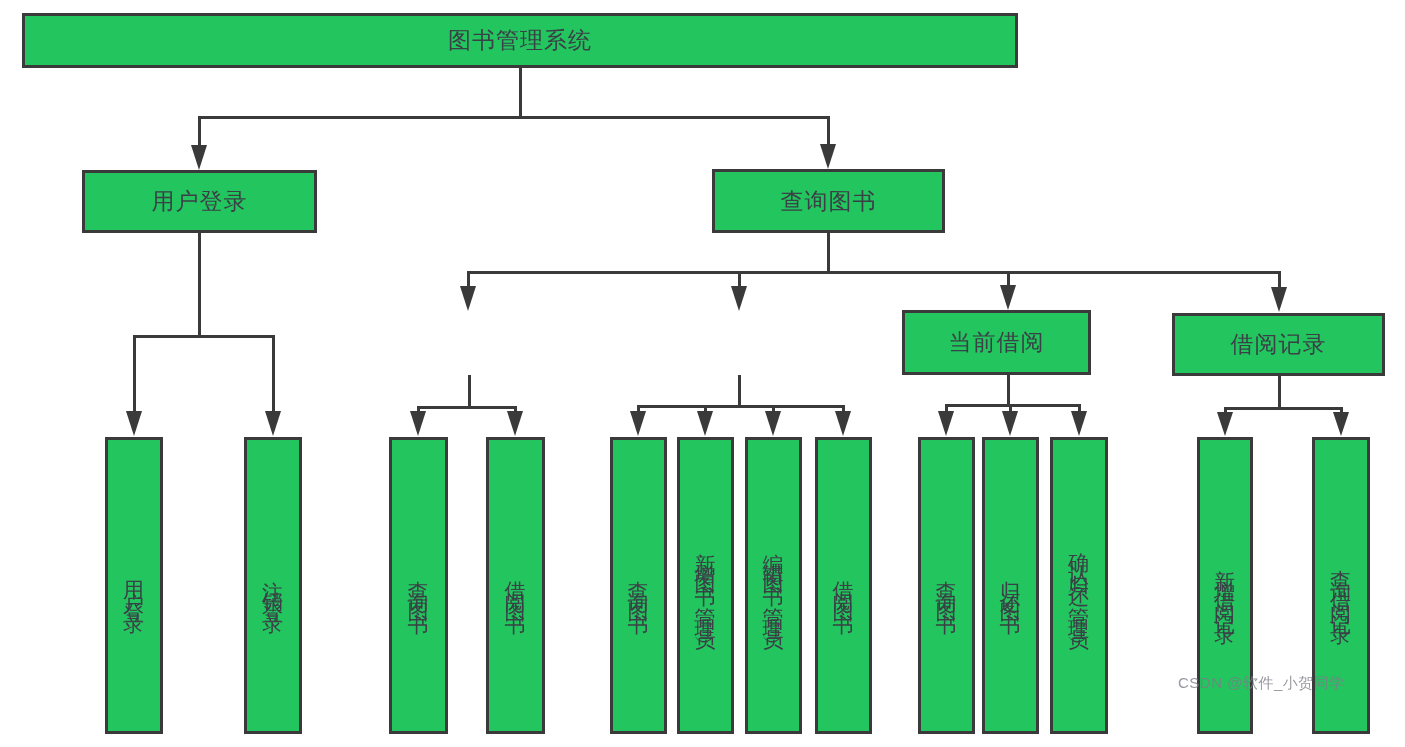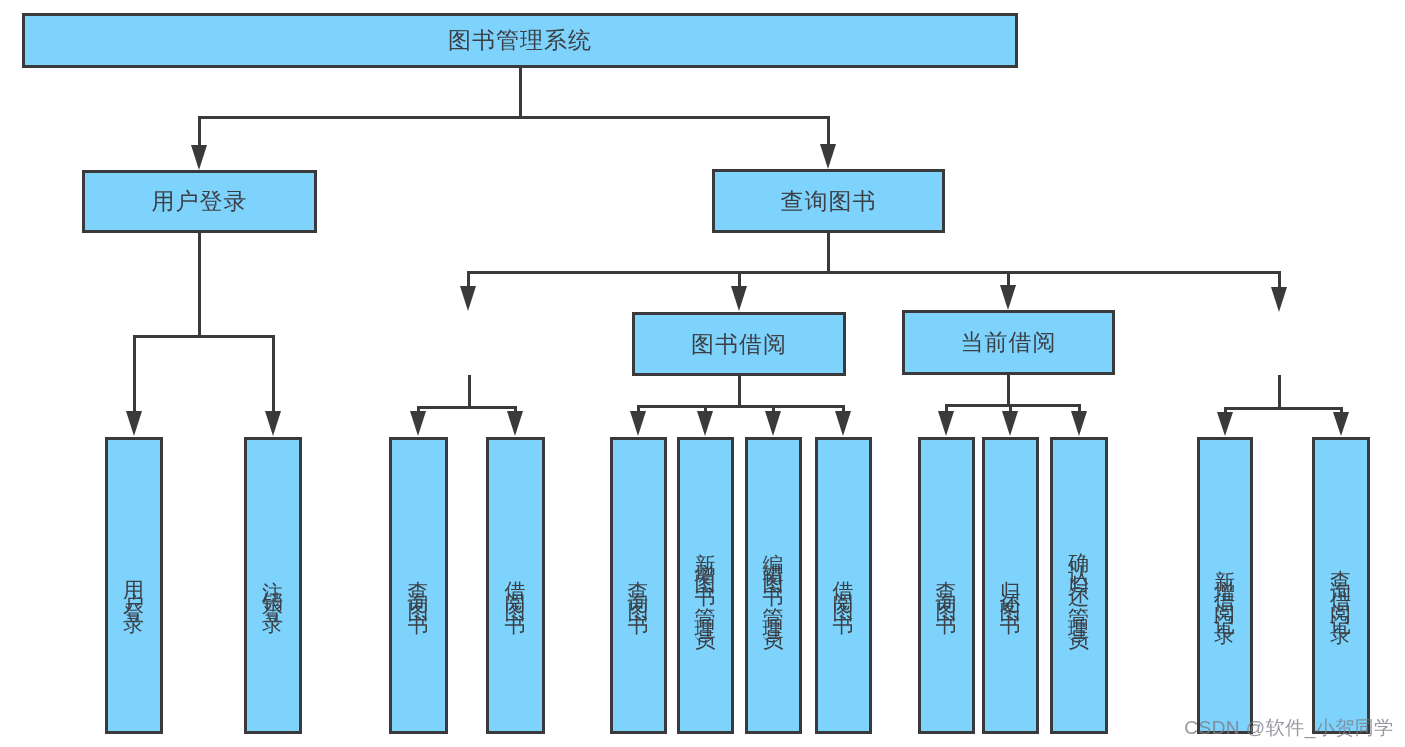--- a/index.html
+++ b/index.html
@@ -5,32 +5,32 @@
   * { margin:0; padding:0; box-sizing:border-box; }
   html,body { background:#ffffff; }
   .canvas {
     position:relative; width:1405px; height:747px; background:#ffffff;
     font-family:"Liberation Sans", sans-serif; overflow:hidden;
   }
   svg.wires { position:absolute; left:0; top:0; width:1405px; height:747px; }
   svg.wires path { stroke:#3a3a3a; stroke-width:3; fill:none; stroke-linecap:square; shape-rendering:crispEdges; }
   svg.wires polygon { fill:#3a3a3a; }
   .node {
-    position:absolute; border:3px solid #3a3a3a; background:#7dd3fc;
+    position:absolute; border:3px solid #3a3a3a; background:#22c55e;
     display:flex; align-items:center; justify-content:center;
     color:#3b3f46;
   }
   .node.h span { font-size:23px; letter-spacing:1px; white-space:nowrap; }
   .node.v span {
     writing-mode:vertical-rl; text-orientation:mixed;
     font-size:21px; letter-spacing:11px; line-height:1; white-space:nowrap;
   }
   .watermark {
-    position:absolute; left:1178px; top:715px; width:222px;
-    text-align:center; font-size:19px; color:rgba(125,125,135,0.8);
+    position:absolute; left:1178px; top:674px; width:222px;
+    text-align:left; font-size:15px; color:rgba(125,125,135,0.8);
     letter-spacing:0.5px; z-index:5; white-space:nowrap;
   }
 </style>
 </head>
 <body>
 
 <div class="canvas">
 
   <svg class="wires" viewBox="0 0 1405 747">
     <g>
@@ -79,25 +79,25 @@
     <span>图书管理系统</span>
   </div>
 
   <div class="node h" style="left:82px;top:170px;width:235px;height:63px">
     <span>用户登录</span>
   </div>
   <div class="node h" style="left:712px;top:169px;width:233px;height:64px">
     <span>查询图书</span>
   </div>
 
-  <div class="node h" style="left:632px;top:312px;width:214px;height:64px">
-    <span>图书借阅</span>
+  <div class="node h" style="left:902px;top:310px;width:189px;height:65px">
+    <span>当前借阅</span>
   </div>
-  <div class="node h" style="left:902px;top:310px;width:213px;height:65px">
-    <span>当前借阅</span>
+  <div class="node h" style="left:1172px;top:313px;width:213px;height:63px">
+    <span>借阅记录</span>
   </div>
 
   <div class="node v" style="left:105px;top:437px;width:58px;height:297px">
     <span>用户登录</span>
   </div>
   <div class="node v" style="left:244px;top:437px;width:58px;height:297px">
     <span>注销登录</span>
   </div>
 
   <div class="node v" style="left:389px;top:437px;width:59px;height:297px">

